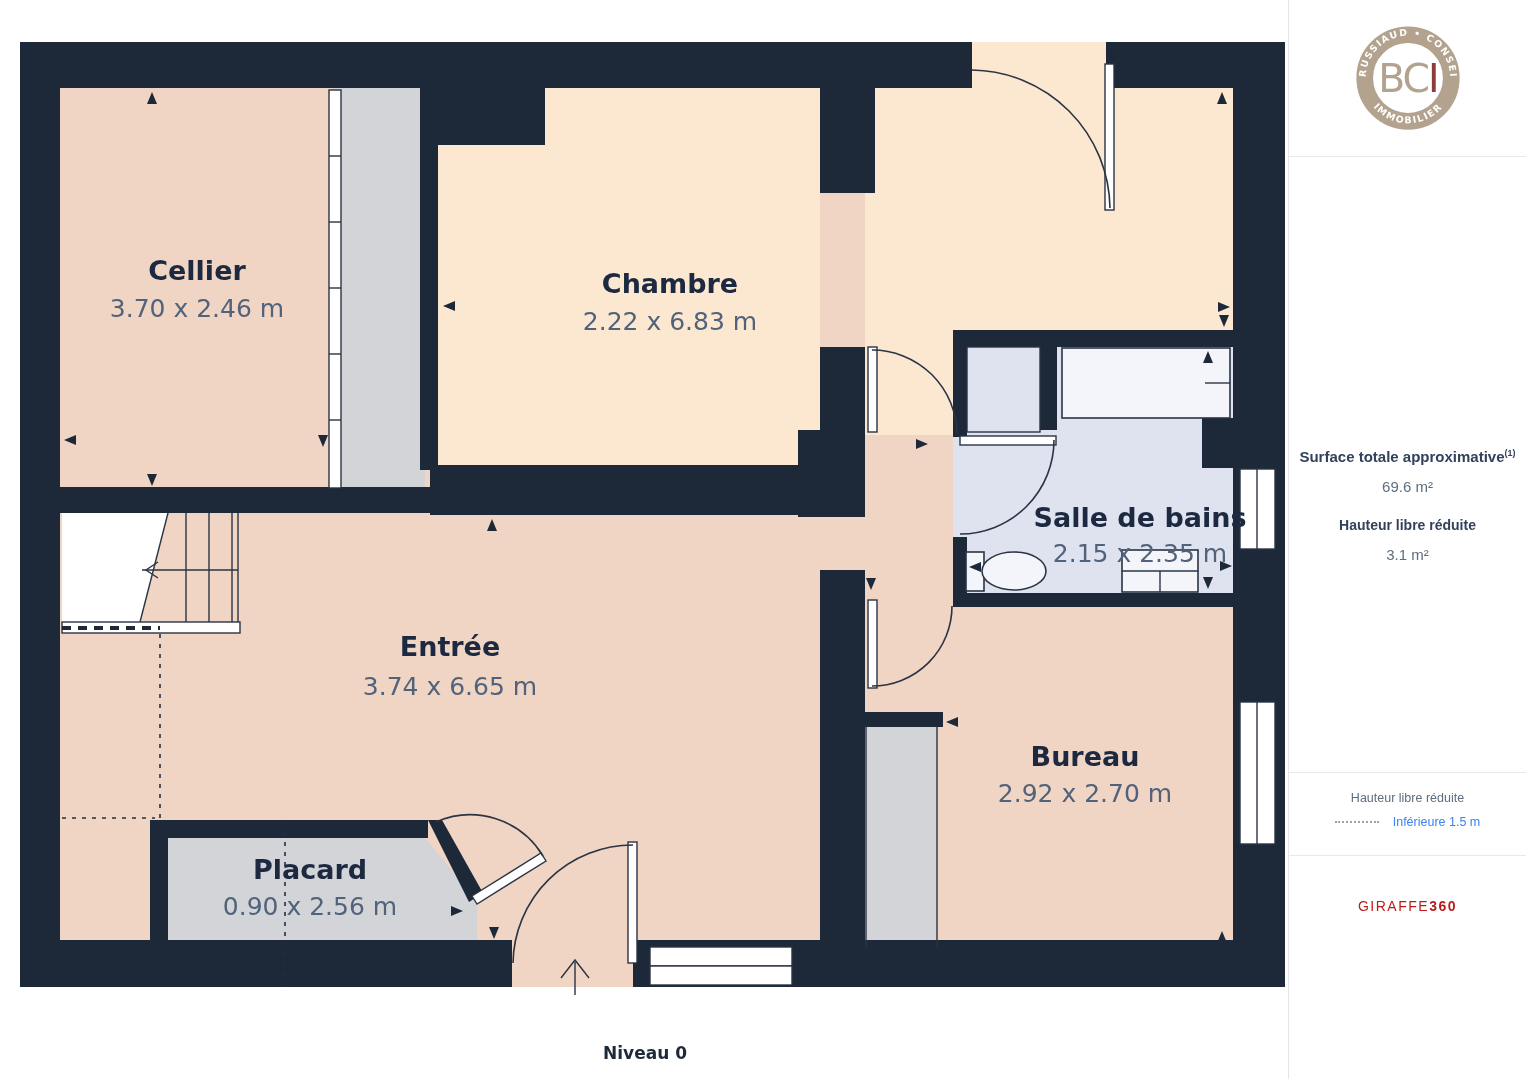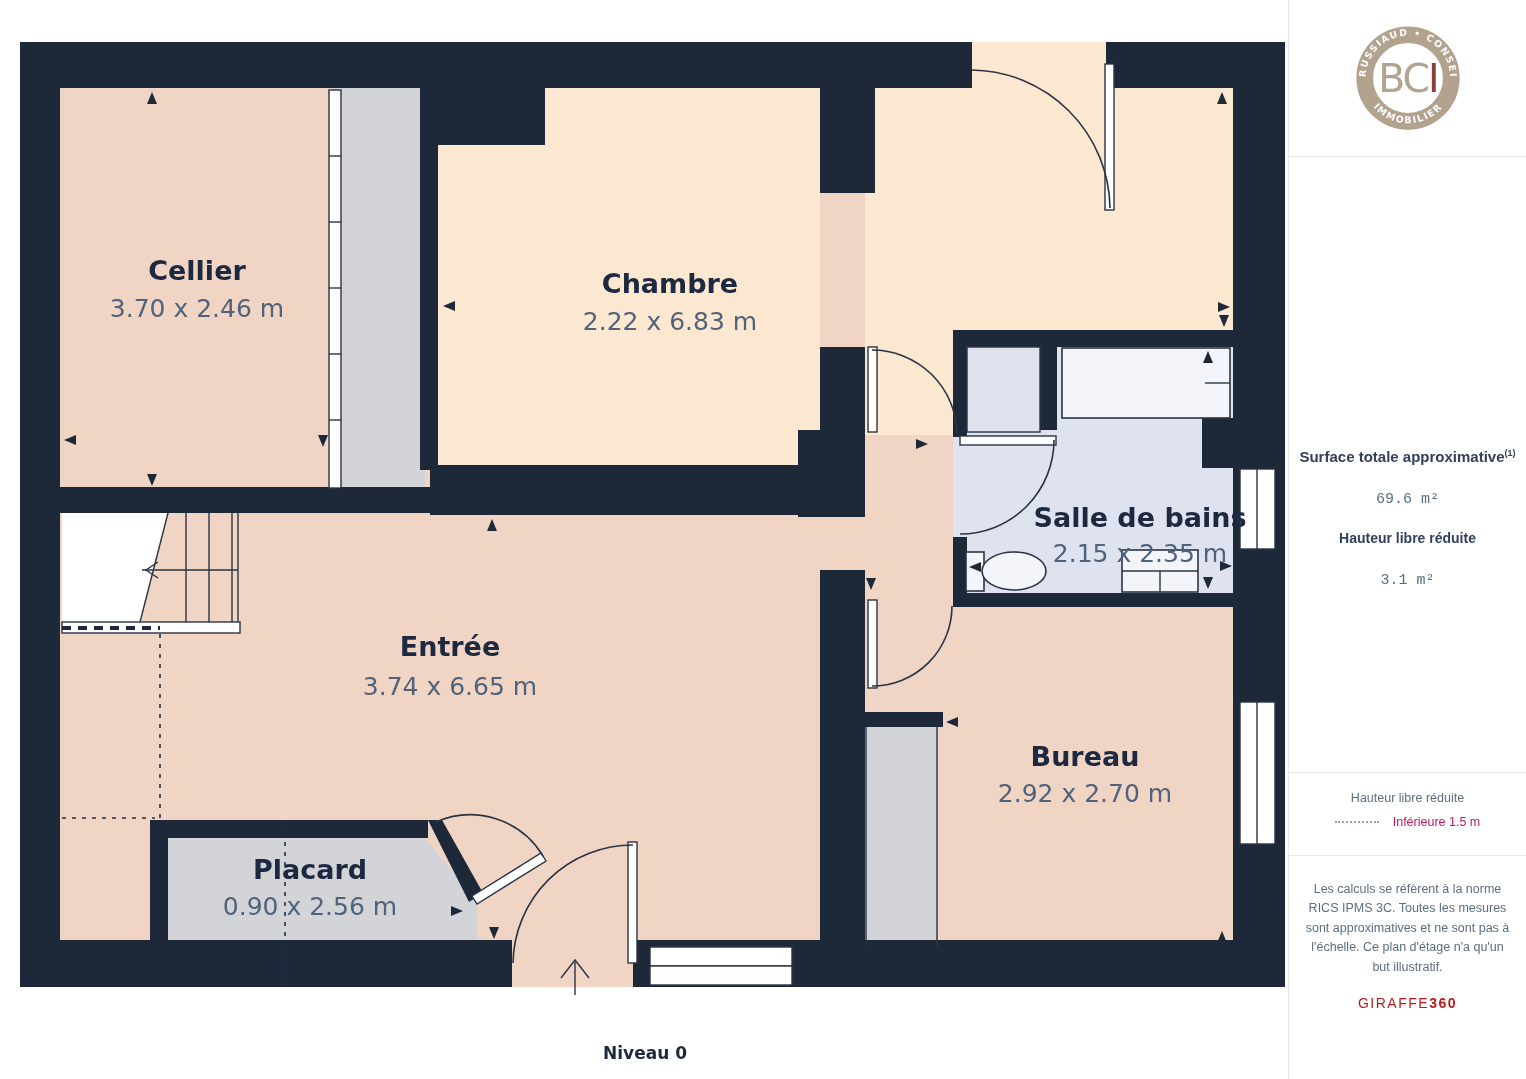--- a/index.html
+++ b/index.html
@@ -26,24 +26,24 @@
   #sidebar{position:absolute;left:1288px;top:0;width:237px;height:1079px;background:#fff;
     border-left:1px solid #e4e6e8;border-right:1px solid #e4e6e8;color:#33415c;}
   .sb-sec{box-sizing:border-box;width:100%;border-bottom:1px solid #e7e9eb;text-align:center;}
   #sb-logo{height:157px;display:flex;align-items:center;justify-content:center;}
   #sb-main{height:616px;padding-top:243px;}
   #sb-note{height:57px;display:flex;align-items:center;justify-content:center;}
   #sb-legend{height:83px;padding-top:18px;}
   #sb-foot{height:165px;border-bottom:none;padding-top:24px;}
   .sb-title{font-size:15px;font-weight:700;color:#33415c;margin-top:48px;}
   .sb-title sup{font-size:9px;}
-  .sb-value{font-size:15px;color:#5d6d80;margin-top:26px;font-family:Liberation Mono, monospace;}
+  .sb-value{font-size:15px;color:#5d6d80;margin-top:13px;}
   .sb-title2{font-size:14px;font-weight:700;color:#33415c;margin-top:22px;}
   .sb-small{font-size:12.5px;color:#5d6d80;}
-  .legend-line{margin-top:10px;font-size:12.5px;color:#be185d;display:flex;align-items:center;justify-content:center;gap:14px;}
+  .legend-line{margin-top:10px;font-size:12.5px;color:#3b82f6;display:flex;align-items:center;justify-content:center;gap:14px;}
   .dotted{display:inline-block;width:44px;height:0;border-top:2px dotted #98a3b0;}
   .sb-disclaimer{font-size:12.5px;line-height:1.55;color:#5d6d80;width:204px;margin:0 auto;}
   .sb-brand{margin-top:18px;font-size:14px;letter-spacing:1.5px;color:#b91c1c;}
   .sb-brand b{font-weight:700;}
 </style>
 </head>
 <body>
 
 <div id="stage">
 
@@ -237,18 +237,17 @@
 
     <div id="sb-legend" class="sb-sec">
       <div class="sb-small" style="font-size:12.5px;">Hauteur libre réduite</div>
       <div class="legend-line">
         <span class="dotted"></span>
         <span>Inférieure 1.5 m</span>
       </div>
     </div>
 
     <div id="sb-foot" class="sb-sec">
-      <div class="sb-disclaimer">Les calculs se réfèrent à la norme RICS IPMS 3C. Toutes les mesures sont approximatives et ne sont pas à l'échelle. Ce plan d'étage n'a qu'un but illustratif.</div>
       <div class="sb-brand"><span>GIRAFFE</span><b>360</b></div>
     </div>
 
   </div>
 </div>
 
 </body></html>

